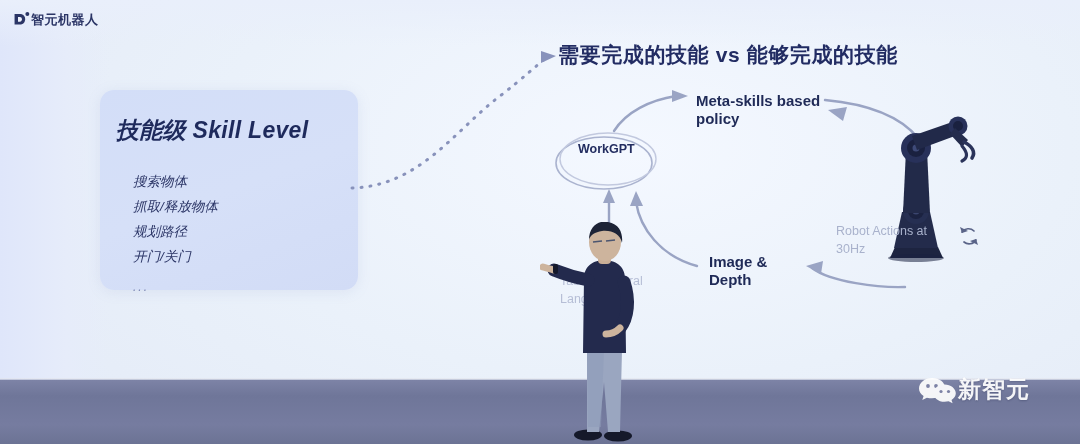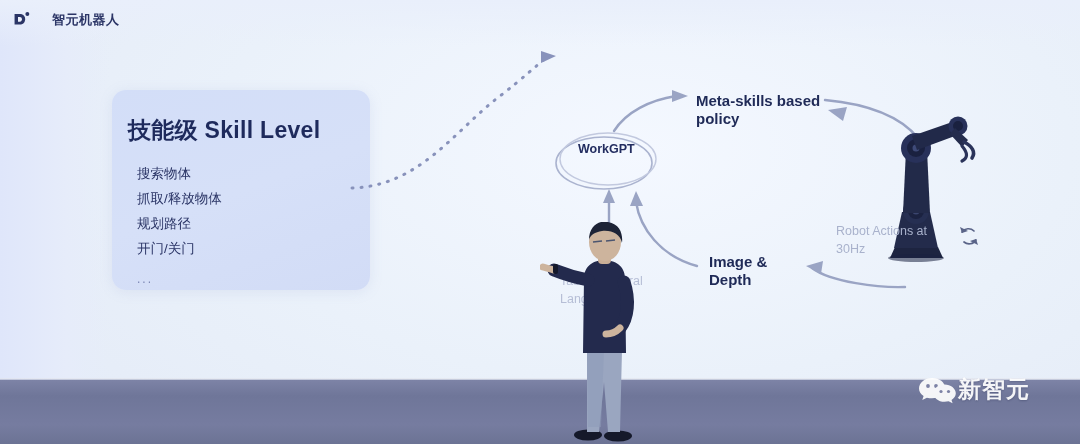--- a/index.html
+++ b/index.html
@@ -49,53 +49,54 @@
     left: 0; top: 378px; width: 1080px; height: 3px;
     background: linear-gradient(180deg, rgba(255,255,255,.55), rgba(140,148,180,.9));
   }
 
   
   .brand {
     position: absolute;
     left: 12px; top: 10px;
     display: flex;
     align-items: flex-end;
-    gap: 21px;
+    gap: 0;
   }
   .brand-mark { width: 19px; height: 19px; display:block; }
   .brand-text {
     font-size: 13px;
     font-weight: 700;
     color: #2b3566;
     letter-spacing: .5px;
     white-space: nowrap;
   }
 
   
   .skill-card {
     position: absolute;
-    left: 112px; top: 90px;
+    left: 100px; top: 90px;
     width: 258px; height: 200px;
     background: linear-gradient(160deg, #d3deF8 0%, #d6e0f8 50%, #d2dcf6 100%);
     border-radius: 14px;
     box-shadow: 0 2px 14px rgba(120,140,190,.13);
+    font-style: italic;
   }
   .skill-title {
     position: absolute;
     left: 16px; top: 25px;
     font-size: 23px;
     font-weight: 700;
     color: #1e2a5c;
     letter-spacing: .3px;
     white-space: nowrap;
   }
   .skill-list {
     position: absolute;
     left: 17px; top: 63px;
-    margin: 8px; padding: 0;
+    margin: 16px; padding: 0;
     list-style: none;
   }
   .skill-list li {
     font-size: 13.5px;
     color: #2b3566;
     line-height: 25px;
     white-space: nowrap;
   }
   .skill-list li.ellipsis {
     color: #7b86b4;
@@ -182,20 +183,21 @@
     <div class="skill-title">技能级 Skill Level</div>
     <ul class="skill-list">
       <li>搜索物体</li>
       <li>抓取/释放物体</li>
       <li>规划路径</li>
       <li>开门/关门</li>
       <li class="ellipsis">...</li>
     </ul>
   </div>
 
+  <div class="headline">需要完成的技能 vs 能够完成的技能</div>
 
   <svg class="overlay" viewBox="0 0 1080 444">
 
     <g>
       <path d="M352 188 C 420 186, 455 130, 500 96 C 522 79, 536 66, 546 58" fill="none" stroke="#8892bb" stroke-width="3" stroke-linecap="round" stroke-dasharray="1 8"></path>
       <path d="M541 51 L 556 56 L 541 63 Z" fill="#8892bb"></path>
     </g>
 
     <g>
       <ellipse cx="604" cy="163" rx="48" ry="26" fill="none" stroke="#aab3cf" stroke-width="1.6"></ellipse>

